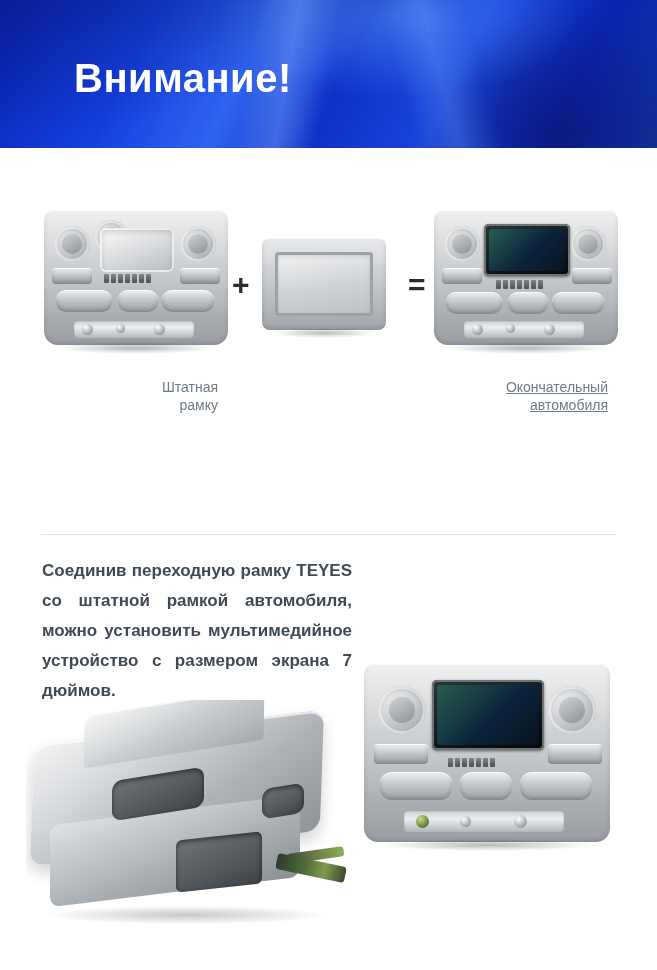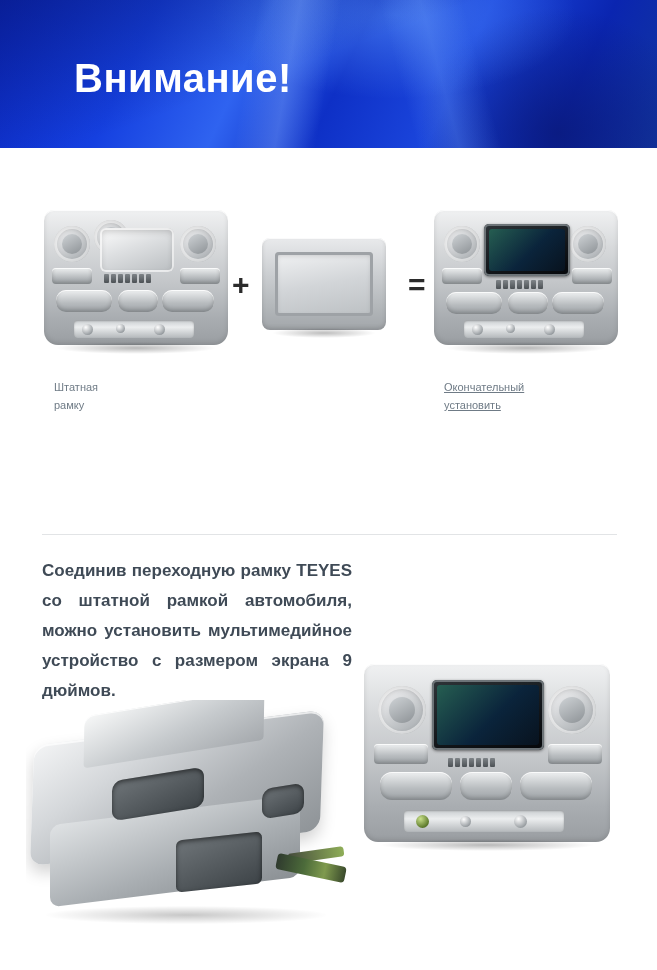--- a/index.html
+++ b/index.html
@@ -68,22 +68,22 @@
   .eq-sign {
     position: absolute;
     top: 58px;
     font-size: 30px;
     font-weight: bold;
     color: #2b2b2b;
     font-family: "Liberation Sans", sans-serif;
   }
   .caption {
     position: absolute;
-    text-align: left;
-    font-size: 11px;
+    text-align: right;
+    font-size: 14px;
     line-height: 18px;
     color: #6f7b86;
   }
 
   
   .dash {
     position: relative;
     border-radius: 10px 10px 14px 14px;
     background:
       linear-gradient(180deg, #f0f1f2 0%, #d7d9db 28%, #c2c5c8 55%, #a9adb1 80%, #9a9ea2 100%);
@@ -372,27 +372,27 @@
     <div class="caption" style="left:54px; top:168px; width:164px;">
       <div>Штатная</div>
       <div>рамку</div>
     </div>
 
     <div class="caption" style="left:242px; top:168px; width:164px;">
     </div>
 
     <div class="caption" style="left:444px; top:168px; width:164px;text-decoration:underline;">
       <div>Окончательный</div>
-      <div>установить</div>
+      <div>автомобиля</div>
     </div>
   </div>
 
   <div class="divider" style="top:534px;"></div>
 
-  <div class="blurb" style="top:556px;">Соединив переходную рамку TEYES со штатной рамкой автомобиля, можно установить мультимедийное устройство с размером экрана 9 дюймов.</div>
+  <div class="blurb" style="top:556px;">Соединив переходную рамку TEYES со штатной рамкой автомобиля, можно установить мультимедийное устройство с размером экрана 7 дюймов.</div>
 
   <div class="photo" style="left:356px; top:636px; width:262px; height:232px;">
     <div class="photo-bg"></div>
     <div class="dash" style="position:absolute; left:8px; top:28px; width:246px; height:178px;">
       <div class="gauge" style="left:14px; top:22px; width:48px; height:48px;">
           <i></i>
         </div>
       <div class="gauge" style="left:184px; top:22px; width:48px; height:48px;">
           <i></i>
         </div>

